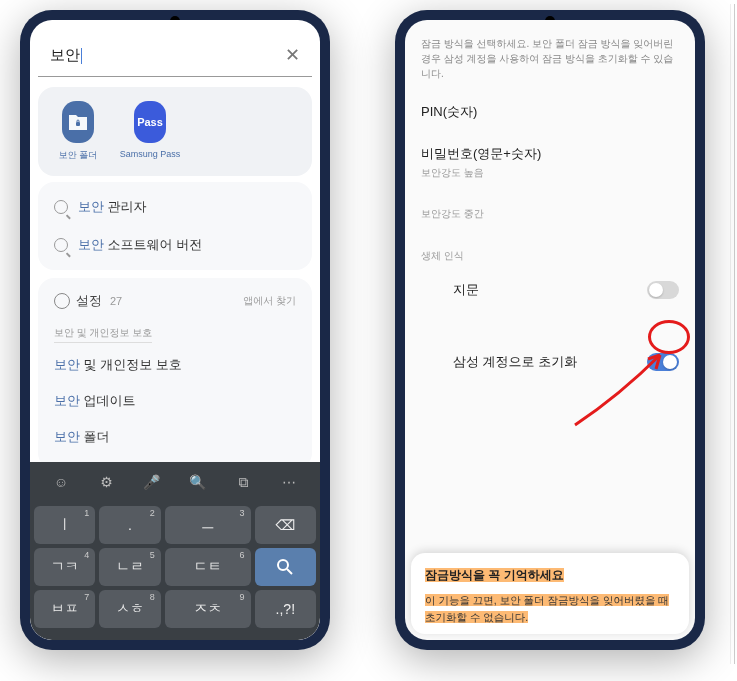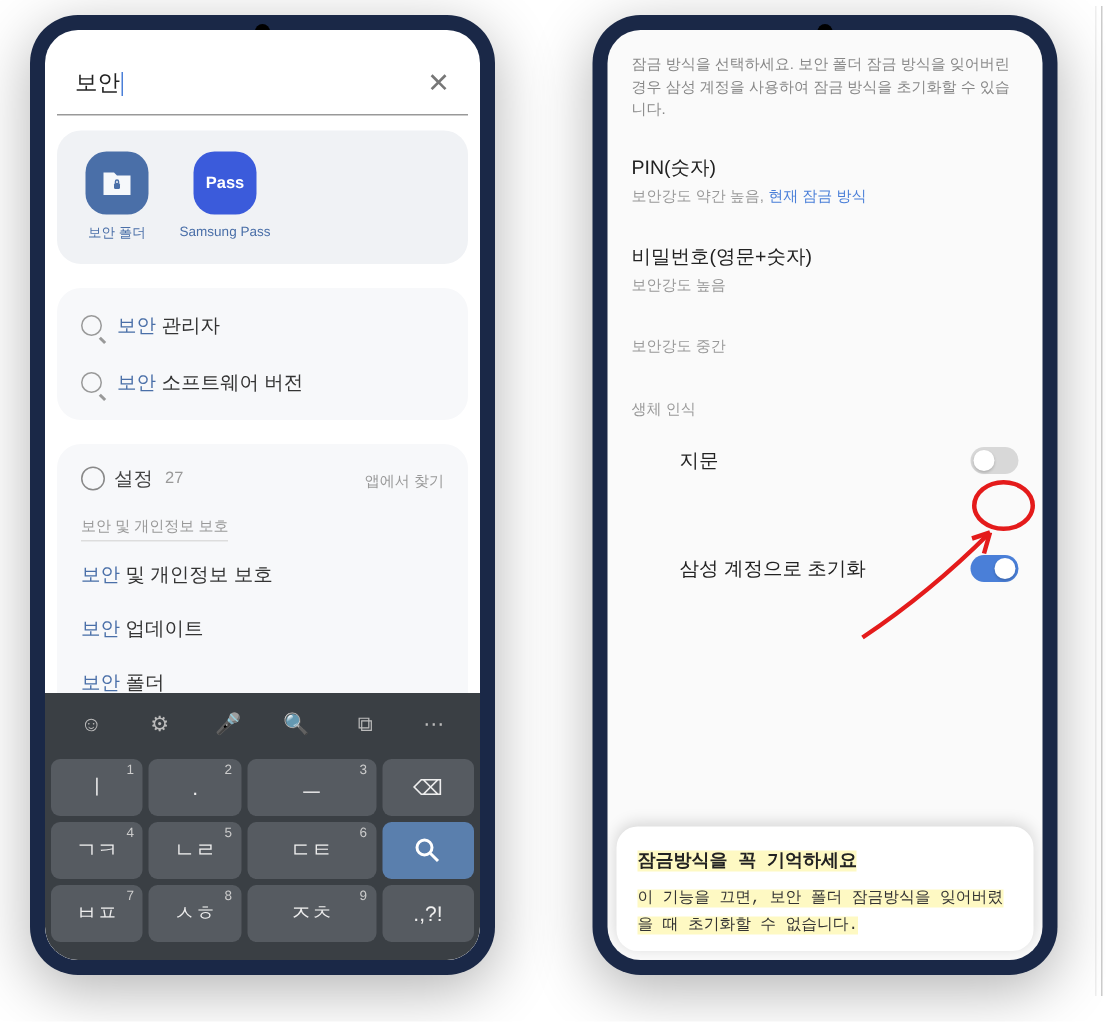--- a/index.html
+++ b/index.html
@@ -50,48 +50,48 @@
 
     .card {
       margin: 6px 8px;
       background: #f0f2f5;
       border-radius: 16px;
       padding: 14px;
     }
     .app-row { display: flex; gap: 20px; }
     .app { display: flex; flex-direction: column; align-items: center; width: 52px; }
     .app-icon {
-      width: 42px; height: 42px; border-radius: 14px;
+      width: 32px; height: 42px; border-radius: 14px;
       display: flex; align-items: center; justify-content: center;
       font-size: 20px; color: #fff;
     }
     .app-icon-folder { background: #4a6fa8; }
     .app-icon-pass { background: #3b5bdb; font-size: 11px; font-weight: 600; }
     .app-label { font-size: 9px; color: #4a6fa8; margin-top: 6px; text-align: center; white-space: nowrap; }
 
     .search-suggest {
-      margin: 16px 8px;
+      margin: 6px 8px;
       background: #f7f8fa;
       border-radius: 16px;
       padding: 6px 0;
     }
     .suggest-item {
       padding: 10px 16px;
       display: flex;
       align-items: center;
       gap: 10px;
       font-size: 13px;
       color: #333;
     }
     .suggest-item .hl { color: #4a6fa8; }
     .mag-icon { width: 14px; height: 14px; border: 1.5px solid #999; border-radius: 50%; position: relative; }
     .mag-icon::after { content:''; position:absolute; bottom:-4px; right:-4px; width:5px; height:1.5px; background:#999; transform:rotate(45deg); }
 
     .settings-card { margin: 8px 8px; background:#f7f8fa; border-radius:16px; padding: 14px 16px; }
-    .settings-header { display:flex; align-items:flex-end; justify-content:space-between; margin-bottom:6px;gap:20px;}
+    .settings-header { display:flex; align-items:center; justify-content:space-between; margin-bottom:6px;gap:20px;}
     .settings-title-row { display:flex; align-items:center; gap:6px; }
     .gear { width:16px; height:16px; border:1.5px solid #888; border-radius:50%; position:relative; }
     .settings-title { font-size:13px; color:#444; }
     .settings-count { font-size:11px; color:#999; margin-left:2px;}
     .settings-link { font-size:10px; color:#999; }
     .settings-sub { font-size:10px; color:#999; margin:10px 0 4px 0; border-bottom:1px solid #ddd; padding-bottom:2px; display:inline-block;}
     .settings-item { padding: 9px 0; font-size:13px; color:#333; }
     .settings-item .hl { color:#4a6fa8; }
 
     
@@ -151,21 +151,21 @@
 
     
     .sheet {
       position:absolute; bottom:6px; left:6px; right:6px;
       background:#fff; border-radius:14px;
       padding: 14px 14px 8px 14px;
       box-shadow: 0 -2px 10px rgba(0,0,0,0.15);
     }
     .sheet-title { font-size:12px; font-weight:600; color:#222; margin-bottom:8px;}
     .sheet-body { font-size:10.5px; color:#333; line-height:1.6; }
-    .yellow { background:#fef9c3;font-family:Liberation Mono, monospace; }
+    .yellow { background:#fdba74; }
     .sheet-btn { text-align:center; padding: 12px 0 4px 0; font-size:13px; color:#222; }
 
     .side-line { position:absolute; right:2px; top:4px; width:1px; height:660px; background:#ccc; }
     .side-line2 { position:absolute; right:6px; top:4px; width:1px; height:660px; background:#eee; }
 
     .cursor-caret { display:inline-block; width:1px; height:16px; background:#4a7fd8; vertical-align:middle; margin-left:1px;}
   </style>
 </head>
 <body>
 
@@ -296,21 +296,20 @@
 </div>
 
 <div class="phone phone-right">
   <div class="notch"></div>
   <div class="screen screen-white">
     <div class="right-content">
       <div class="right-desc">잠금 방식을 선택하세요. 보안 폴더 잠금 방식을 잊어버린 경우 삼성 계정을 사용하여 잠금 방식을 초기화할 수 있습니다.</div>
 
       <div class="opt">
         <div class="opt-title">PIN(숫자)</div>
-        <div class="opt-sub"><span>보안강도 약간 높음,</span><span class="link"> 현재 잠금 방식</span></div>
       </div>
       <div class="opt">
         <div class="opt-title">비밀번호(영문+숫자)</div>
         <div class="opt-sub"><span>보안강도 높음</span></div>
       </div>
       <div class="opt">
         <div class="opt-sub"><span>보안강도 중간</span></div>
       </div>
 
       <div class="section-label">생체 인식</div>

